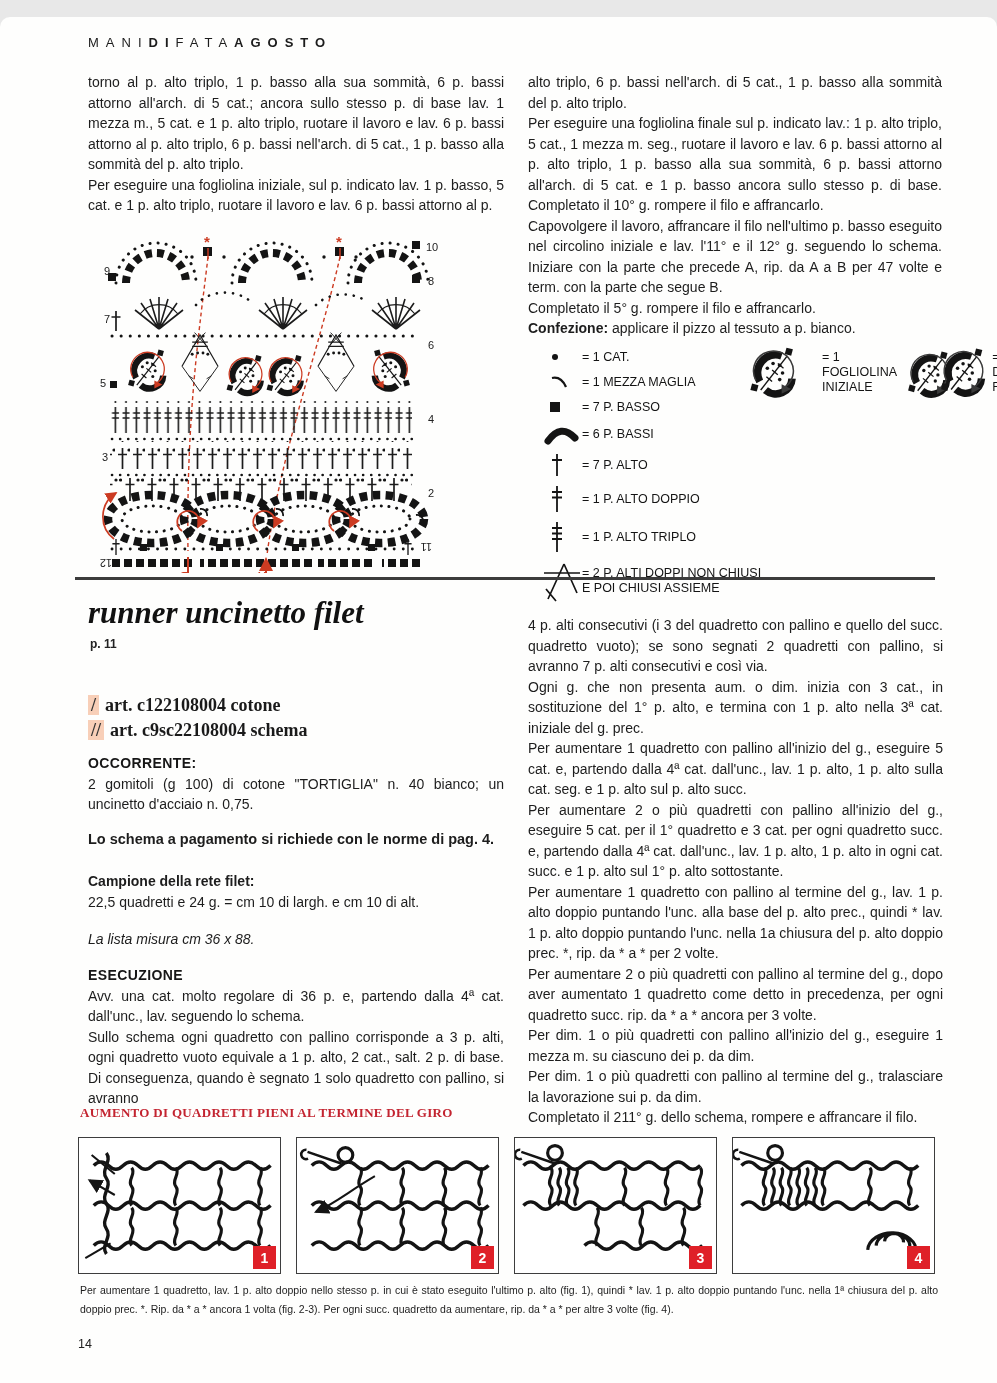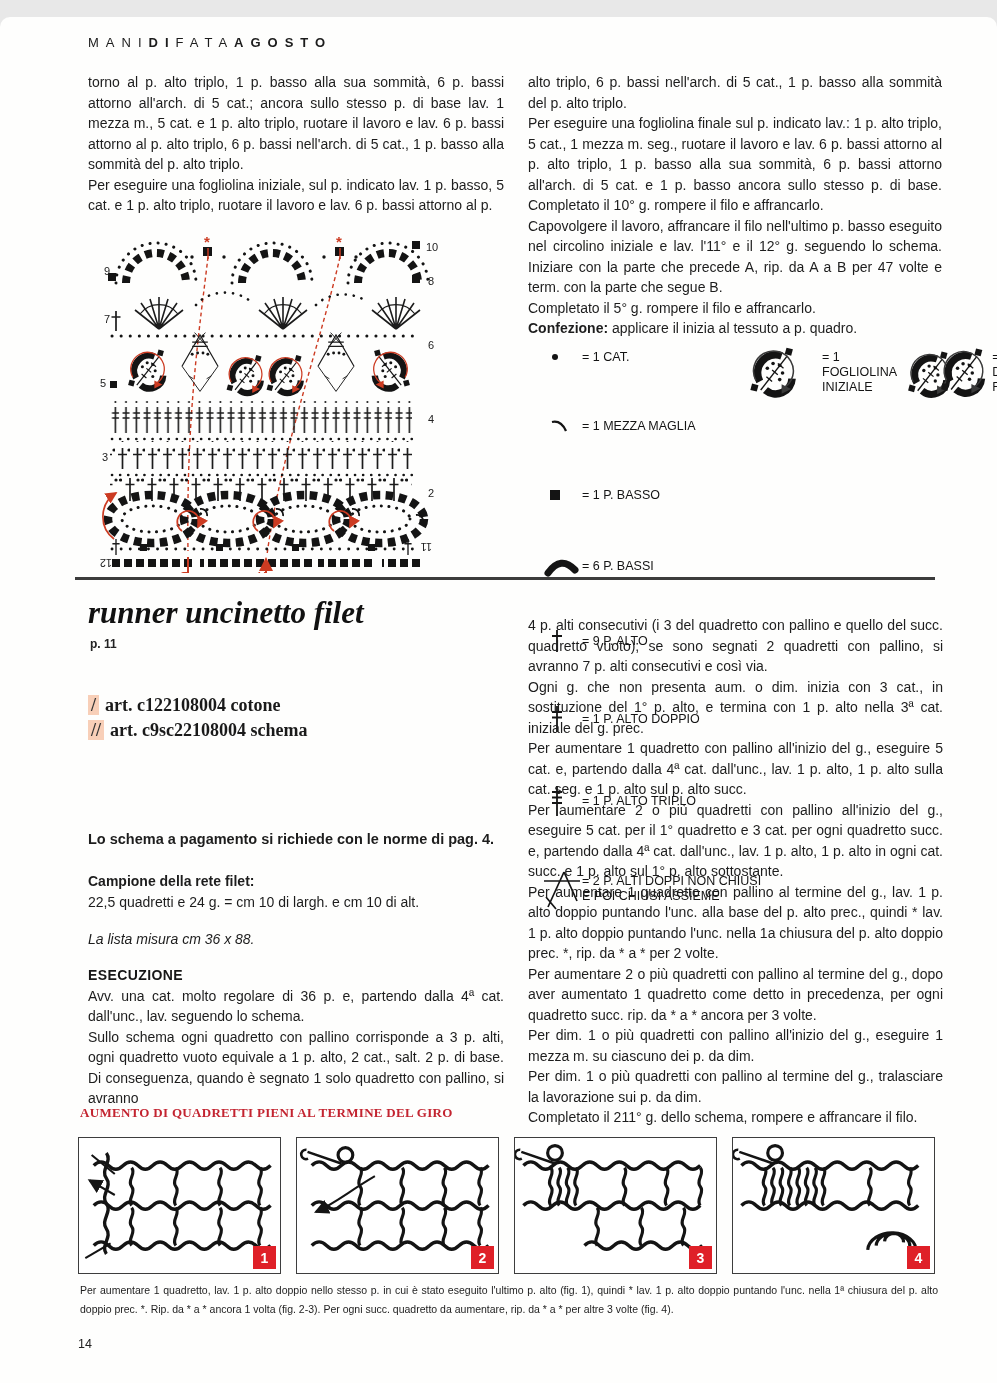--- a/index.html
+++ b/index.html
@@ -13,21 +13,21 @@
   .col{font-size:14px;line-height:20.5px;text-align:justify;color:#1d1d1d;}
   .col p{margin:0;}
   .intro-left{top:55px;left:88px;width:416px;}
   .intro-right{top:55px;left:528px;width:414px;}
   .boldlbl{font-weight:700;}
   
   .diagram{top:218px;left:100px;width:340px;height:338px;}
   .dg-num{font-family:"Liberation Sans",sans-serif;font-size:11px;fill:#222;}
   .dg-red{fill:#cc3b22;font-weight:700;}
   
-  .legend-left{top:330px;left:542px;width:240px;display:flex;flex-direction:column;gap:44px;}
+  .legend-left{top:330px;left:542px;width:240px;display:flex;flex-direction:column;}
   .lg-item{display:flex;align-items:center;margin-bottom:4px;}
   .lg-sym{width:40px;display:flex;justify-content:center;flex:0 0 40px;}
   .lg-label{font-size:12.5px;color:#141414;white-space:pre-line;line-height:15px;}
   .legend-right{top:322px;left:726px;width:260px;display:flex;flex-direction:row;}
   .lgr-item{display:flex;align-items:center;margin-bottom:2px;}
   .lgr-sym{flex:0 0 96px;display:flex;justify-content:center;}
   
   .divider{top:560px;left:75px;width:860px;height:3px;background:#3c3c3c;}
   
   .title{top:578px;left:88px;font-family:"Liberation Serif",serif;font-style:italic;
@@ -144,21 +144,21 @@
 
   <div class="abs col intro-left">
     <p>torno al p. alto triplo, 1 p. basso alla sua sommità, 6 p. bassi attorno all'arch. di 5 cat.; ancora sullo stesso p. di base lav. 1 mezza m., 5 cat. e 1 p. alto triplo, ruotare il lavoro e lav. 6 p. bassi attorno al p. alto triplo, 6 p. bassi nell'arch. di 5 cat., 1 p. basso alla sommità del p. alto triplo.</p>
     <p>Per eseguire una fogliolina iniziale, sul p. indicato lav. 1 p. basso, 5 cat. e 1 p. alto triplo, ruotare il lavoro e lav. 6 p. bassi attorno al p.</p>
   </div>
   <div class="abs col intro-right">
     <p>alto triplo, 6 p. bassi nell'arch. di 5 cat., 1 p. basso alla sommità del p. alto triplo.</p>
     <p>Per eseguire una fogliolina finale sul p. indicato lav.: 1 p. alto triplo, 5 cat., 1 mezza m. seg., ruotare il lavoro e lav. 6 p. bassi attorno al p. alto triplo, 1 p. basso alla sua sommità, 6 p. bassi attorno all'arch. di 5 cat. e 1 p. basso ancora sullo stesso p. di base. Completato il 10° g. rompere il filo e affrancarlo.</p>
     <p>Capovolgere il lavoro, affrancare il filo nell'ultimo p. basso eseguito nel circolino iniziale e lav. l'11° e il 12° g. seguendo lo schema. Iniziare con la parte che precede A, rip. da A a B per 47 volte e term. con la parte che segue B.</p>
     <p>Completato il 5° g. rompere il filo e affrancarlo.</p>
-    <p><span class="boldlbl">Confezione:</span><span> applicare il inizia al tessuto a p. quadro.</span></p>
+    <p><span class="boldlbl">Confezione:</span><span> applicare il pizzo al tessuto a p. bianco.</span></p>
   </div>
 
   <div class="abs diagram">
     <svg width="340" height="338" viewBox="0 0 340 338">
 
       <path d="M108,22 C100,90 86,180 88,316" stroke="#cc3b22" stroke-width="1.4" stroke-dasharray="4 3" fill="none"></path>
       <path d="M240,22 C220,110 180,220 167,320" stroke="#cc3b22" stroke-width="1.4" stroke-dasharray="4 3" fill="none"></path>
 
       <path d="M16,48 A40,40 0 0 1 96,48 M132,48 A40,40 0 0 1 212,48 M248,48 A40,40 0 0 1 328,48" stroke="#141414" stroke-width="3" stroke-linecap="round" stroke-dasharray="0.1 8" fill="none"></path>
       <path d="M26,48 A30,30 0 0 1 86,48 M142,48 A30,30 0 0 1 202,48 M258,48 A30,30 0 0 1 318,48" stroke="#141414" stroke-width="8" stroke-dasharray="7 5" fill="none"></path>
@@ -289,37 +289,37 @@
           </svg>
         </span>
       <span class="lg-label">= 1 MEZZA MAGLIA</span>
     </div>
     <div class="lg-item">
       <span class="lg-sym">
           <svg width="34" height="20">
             <rect x="5" y="5" width="10" height="10" fill="#141414"></rect>
           </svg>
         </span>
-      <span class="lg-label">= 1 P. BASSO</span>
+      <span class="lg-label">= 7 P. BASSO</span>
     </div>
     <div class="lg-item">
       <span class="lg-sym">
           <svg width="36" height="26">
             <path d="M4,20 Q17,2 31,17" stroke="#141414" stroke-width="7" fill="none" stroke-linecap="round"></path>
           </svg>
         </span>
       <span class="lg-label">= 6 P. BASSI</span>
     </div>
     <div class="lg-item">
       <span class="lg-sym">
           <svg width="34" height="28">
             <path d="M12,3 V25 M7,9 H17" stroke="#141414" stroke-width="1.8" fill="none"></path>
           </svg>
         </span>
-      <span class="lg-label">= 9 P. ALTO</span>
+      <span class="lg-label">= 7 P. ALTO</span>
     </div>
     <div class="lg-item">
       <span class="lg-sym">
           <svg width="34" height="32">
             <path d="M12,3 V29 M7,9 H17 M7,14.5 H17" stroke="#141414" stroke-width="1.8" fill="none"></path>
           </svg>
         </span>
       <span class="lg-label">= 1 P. ALTO DOPPIO</span>
     </div>
     <div class="lg-item">
@@ -392,20 +392,24 @@
   <div class="abs divider"></div>
 
   <div class="abs title">runner uncinetto filet</div>
   <div class="abs pref">p. 11</div>
 
   <div class="abs artblock">
     <div><span class="sl">/</span><span>art. c122108004 cotone</span></div>
     <div><span class="sl">//</span><span>art. c9sc22108004 schema</span></div>
   </div>
 
+  <div class="abs col occ">
+    <div class="h-caps">OCCORRENTE:</div>
+    <p class="body">2 gomitoli (g 100) di cotone "TORTIGLIA" n. 40 bianco; un uncinetto d'acciaio n. 0,75.</p>
+  </div>
 
   <div class="abs col schemanote">Lo schema a pagamento si richiede con le norme di pag. 4.</div>
 
   <div class="abs col campione">
     <div class="boldlbl">Campione della rete filet:</div>
     <p>22,5 quadretti e 24 g. = cm 10 di largh. e cm 10 di alt.</p>
   </div>
 
   <div class="abs col misura">La lista misura cm 36 x 88.</div>
 

